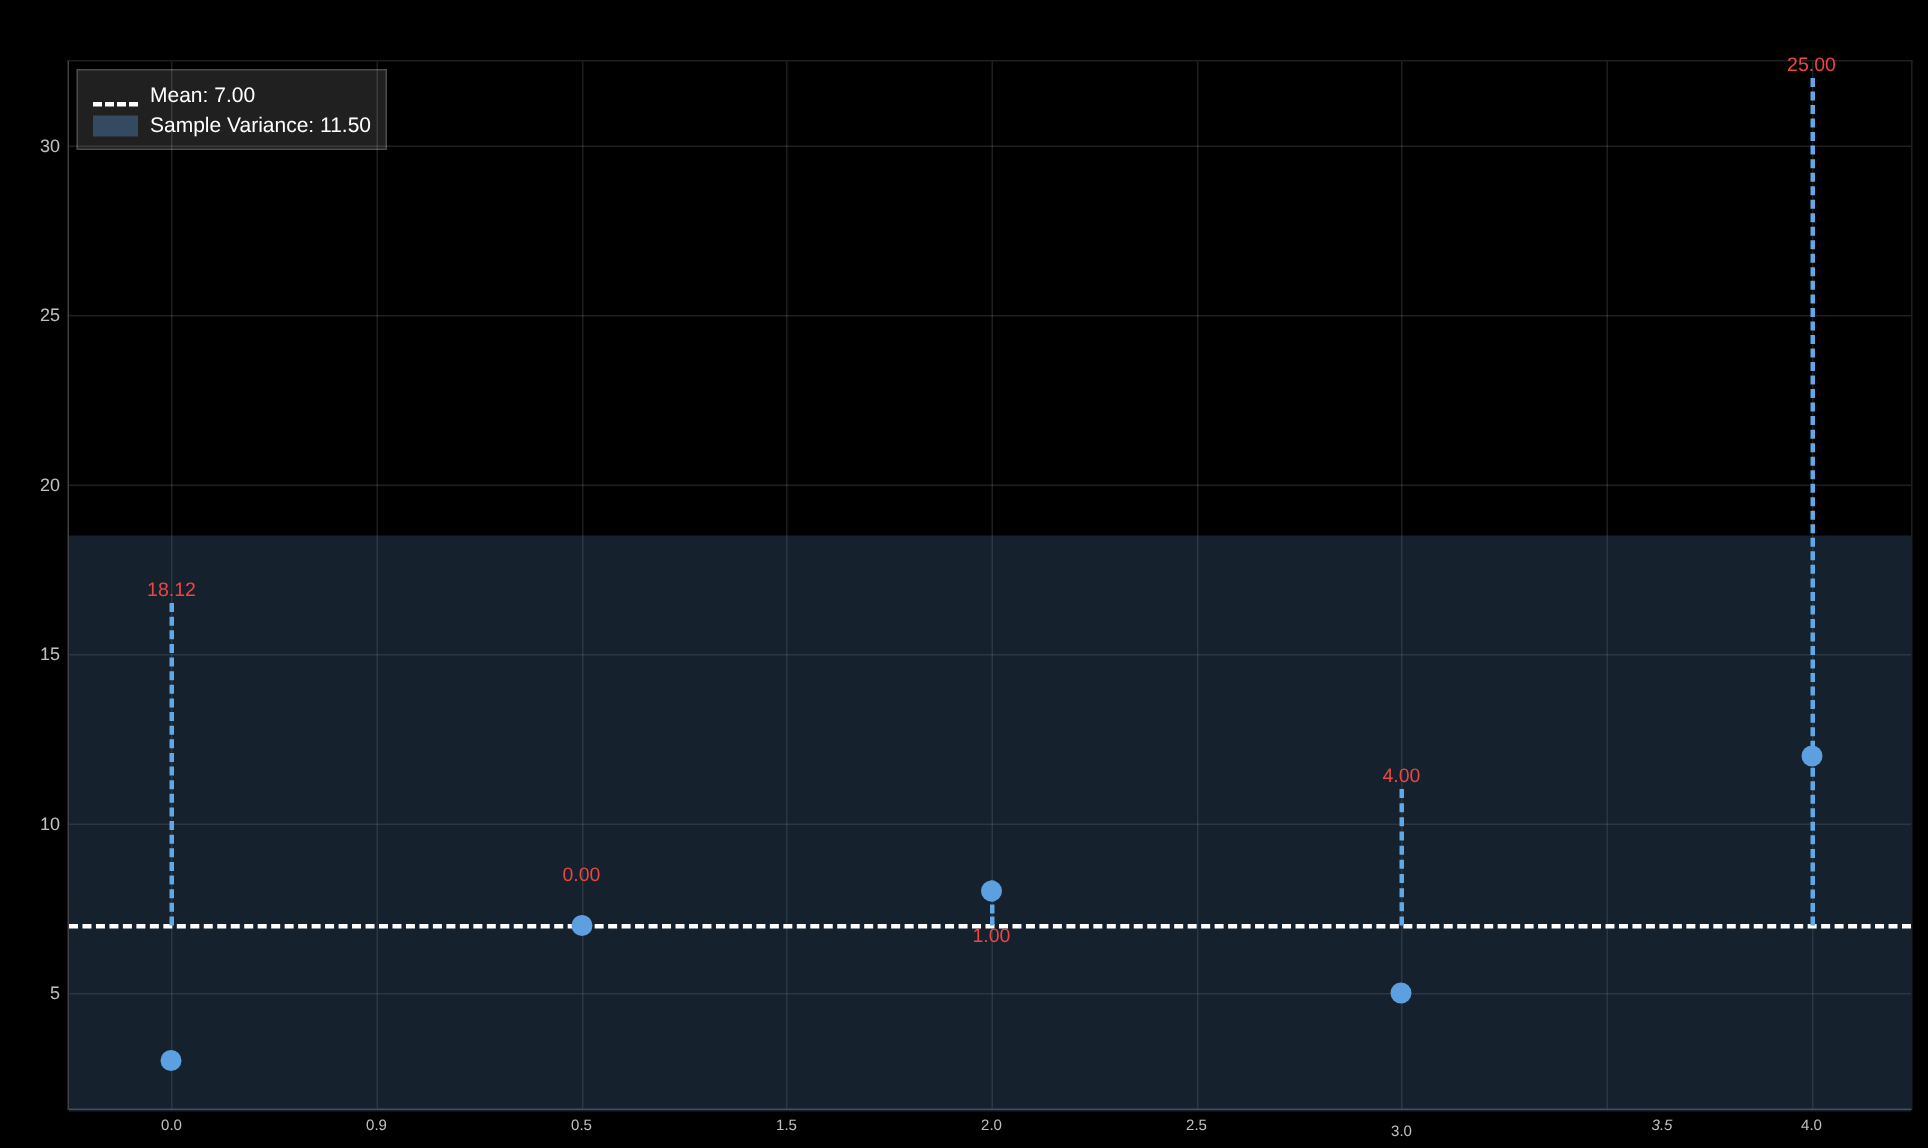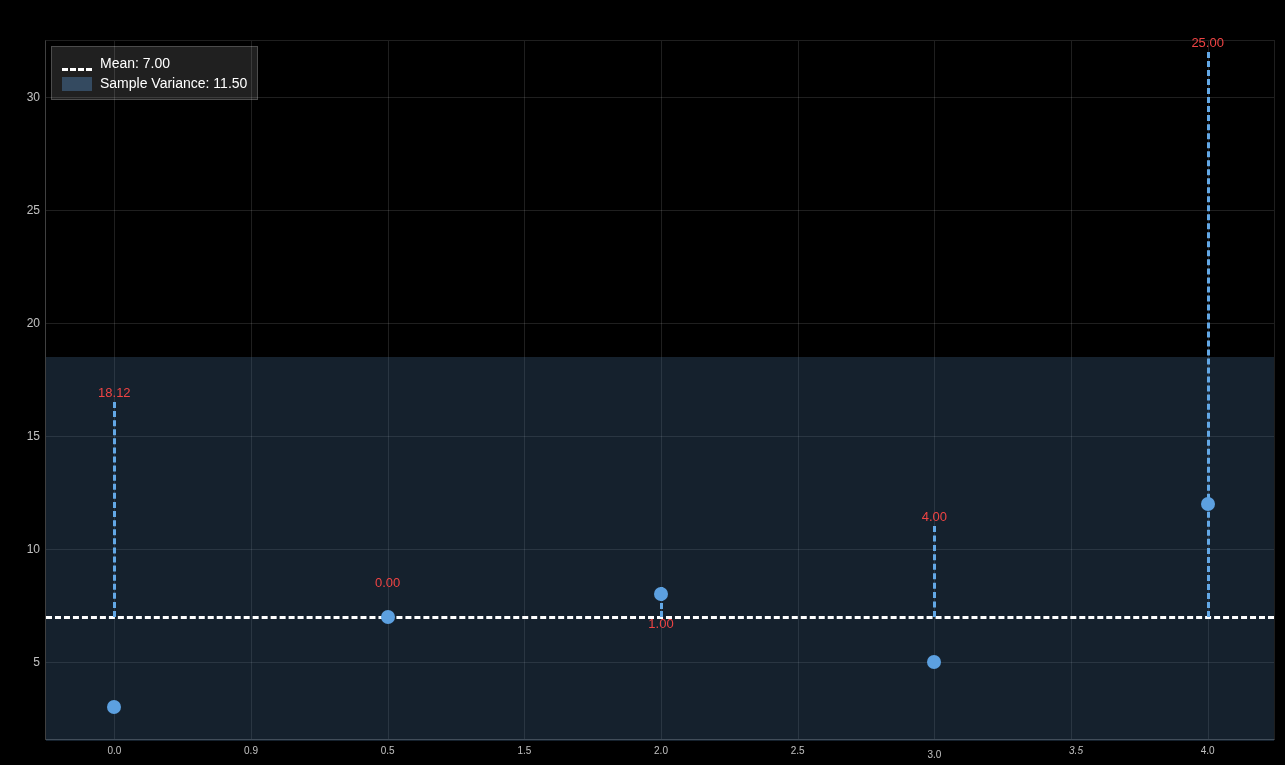--- a/index.html
+++ b/index.html
@@ -144,21 +144,21 @@
       <div class="xtick" style="left: 341.667px;">0.5</div>
       <div class="grid-v" style="left: 478.333px;"></div>
       <div class="xtick" style="left: 478.333px;">1.5</div>
       <div class="grid-v" style="left: 615px;"></div>
       <div class="xtick" style="left: 615px;">2.0</div>
       <div class="grid-v" style="left: 751.667px;"></div>
       <div class="xtick" style="left: 751.667px;">2.5</div>
       <div class="grid-v" style="left: 888.333px;"></div>
       <div class="xtick" style="left: 888.333px; margin-top: 10px;">3.0</div>
       <div class="grid-v" style="left: 1025px;"></div>
-      <div class="xtick" style="left: 1030px; font-style: italic;">3.5</div>
+      <div class="xtick" style="left: 1062px; font-style: italic;">3.5</div>
       <div class="grid-v" style="left: 1161.67px;"></div>
       <div class="xtick" style="left: 1161.67px;">4.0</div>
       <div class="grid-h" style="top: 620.968px;"></div>
       <div class="ytick" style="top: 620.968px;">5</div>
       <div class="grid-h" style="top: 508.065px;"></div>
       <div class="ytick" style="top: 508.065px;">10</div>
       <div class="grid-h" style="top: 395.161px;"></div>
       <div class="ytick" style="top: 395px; margin-left: 24px;">15</div>
       <div class="grid-h" style="top: 282.258px;"></div>
       <div class="ytick" style="top: 282.258px; text-align: right;">20</div>

